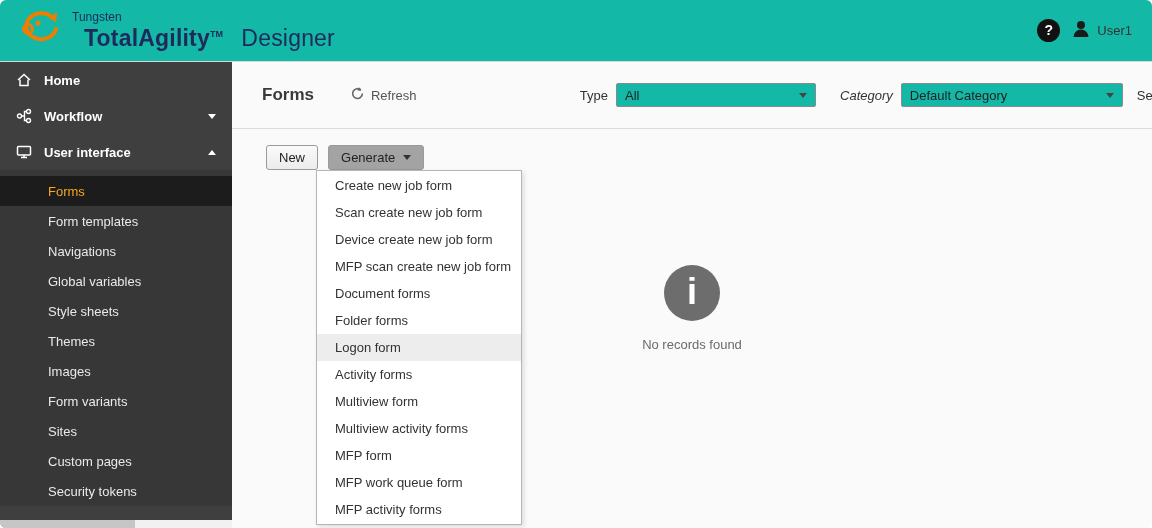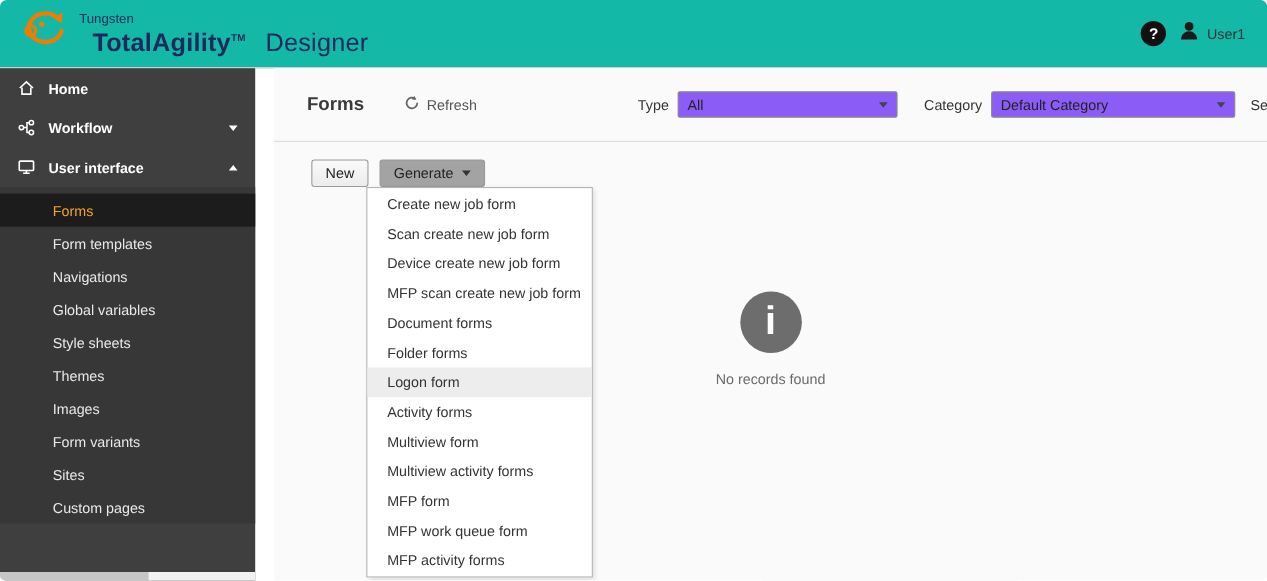--- a/index.html
+++ b/index.html
@@ -16,21 +16,21 @@
   .brand-title .name { font-weight:700;margin-left:12px; }
   .brand-title sup { font-size:9px; font-weight:700; vertical-align:super; }
   .brand-title .suffix { font-weight:400; margin-left:18px;text-align:center; }
   .header-right { margin-left:auto; display:flex; align-items:center; gap:10px; }
   .help-circle { width:23px; height:23px; border-radius:50%; background:#111; color:#fff;
                  font-size:14px; font-weight:700; text-align:center; line-height:23px; cursor:pointer; }
   .user-area { display:flex; align-items:center; gap:5px; cursor:pointer;text-align:center; }
   .user-name { font-size:13px; color:#333; }
 
   
-  .row { position:absolute; top:62px; left:0; right:0; bottom:0; display:flex;gap:17px; }
+  .row { position:absolute; top:62px; left:0; right:0; bottom:0; display:flex; }
 
   
   .sidebar { width:232px; flex:none; background:#3f3f3f; position:relative; }
   .nav-item { height:36px; display:flex; align-items:center; gap:12px; padding:0 16px;
               color:#fff; font-size:13px; font-weight:600; cursor:pointer; }
   .nav-item .nav-icon { width:16px; height:16px; flex:none; }
   .nav-item .chev { margin-left:auto; }
   .chev-down { width:0; height:0; border-left:4px solid transparent; border-right:4px solid transparent; border-top:5px solid #fff; }
   .chev-up   { width:0; height:0; border-left:4px solid transparent; border-right:4px solid transparent; border-bottom:5px solid #fff; }
   .sub-list { background:#373737; padding-top:6px; }
@@ -42,22 +42,22 @@
 
   
   .main { flex:1; position:relative; background:#fafafa; }
   .toolbar { height:67px; display:flex; align-items:center; padding-left:30px;
              border-bottom:1px solid #dcdcdc; overflow:hidden; }
   .page-title { font-size:17px; font-weight:700; color:#3a3a3a; }
   .refresh-btn { display:flex; align-items:center; gap:6px; margin-left:36px;
                  font-size:13px; color:#555; cursor:pointer; }
   .filters { display:flex; align-items:center; margin-left:auto; }
   .filter-label { font-size:13px; color:#333; margin-right:8px; }
-  .cat-label { margin-left:24px; }
-  .select { height:24px; background:#8b5cf6; border:1px solid #8a8a8a; border-radius:2px;
+  .cat-label { margin-left:24px;font-style:italic; }
+  .select { height:24px; background:#14b8a6; border:1px solid #8a8a8a; border-radius:2px;
             display:flex; align-items:center; padding:0 8px; font-size:13px; color:#222; cursor:pointer; }
   .type-select { width:200px; }
   .cat-select { width:222px; }
   .select .caret { margin-left:auto; width:0; height:0;
                    border-left:4px solid transparent; border-right:4px solid transparent; border-top:5px solid #444; }
   .search-label { font-size:13px; color:#333; margin-left:14px; margin-right:-26px; white-space:nowrap; }
 
   .content-actions { margin:16px 0 0 34px; display:flex; gap:10px; }
   .btn { height:25px; padding:0 12px; font-family:"Liberation Sans", sans-serif; font-size:13px; color:#222;
          background:linear-gradient(#fafafa,#ececec); border:1px solid #9a9a9a; border-radius:3px;
@@ -149,20 +149,21 @@
         <div class="sub-item active">Forms</div>
         <div class="sub-item">Form templates</div>
         <div class="sub-item">Navigations</div>
         <div class="sub-item">Global variables</div>
         <div class="sub-item">Style sheets</div>
         <div class="sub-item">Themes</div>
         <div class="sub-item">Images</div>
         <div class="sub-item">Form variants</div>
         <div class="sub-item">Sites</div>
         <div class="sub-item">Custom pages</div>
+        <div class="sub-item">Security tokens</div>
       </div>
 
       <div class="side-scrollbar">
         <div class="thumb"></div>
       </div>
     </div>
 
     <div class="main">
 
       <div class="toolbar">

